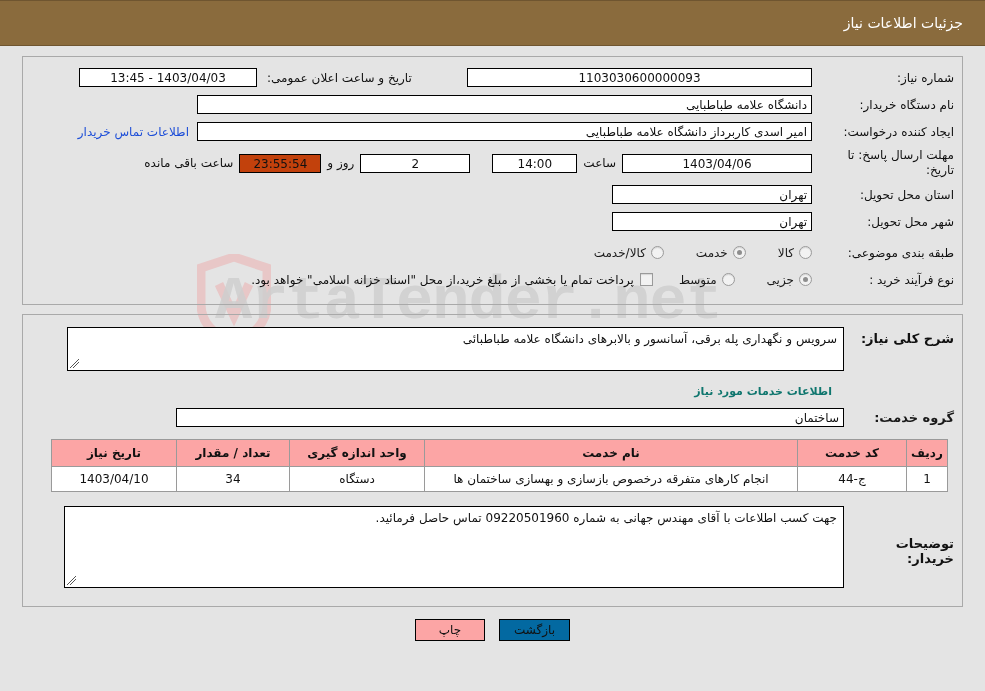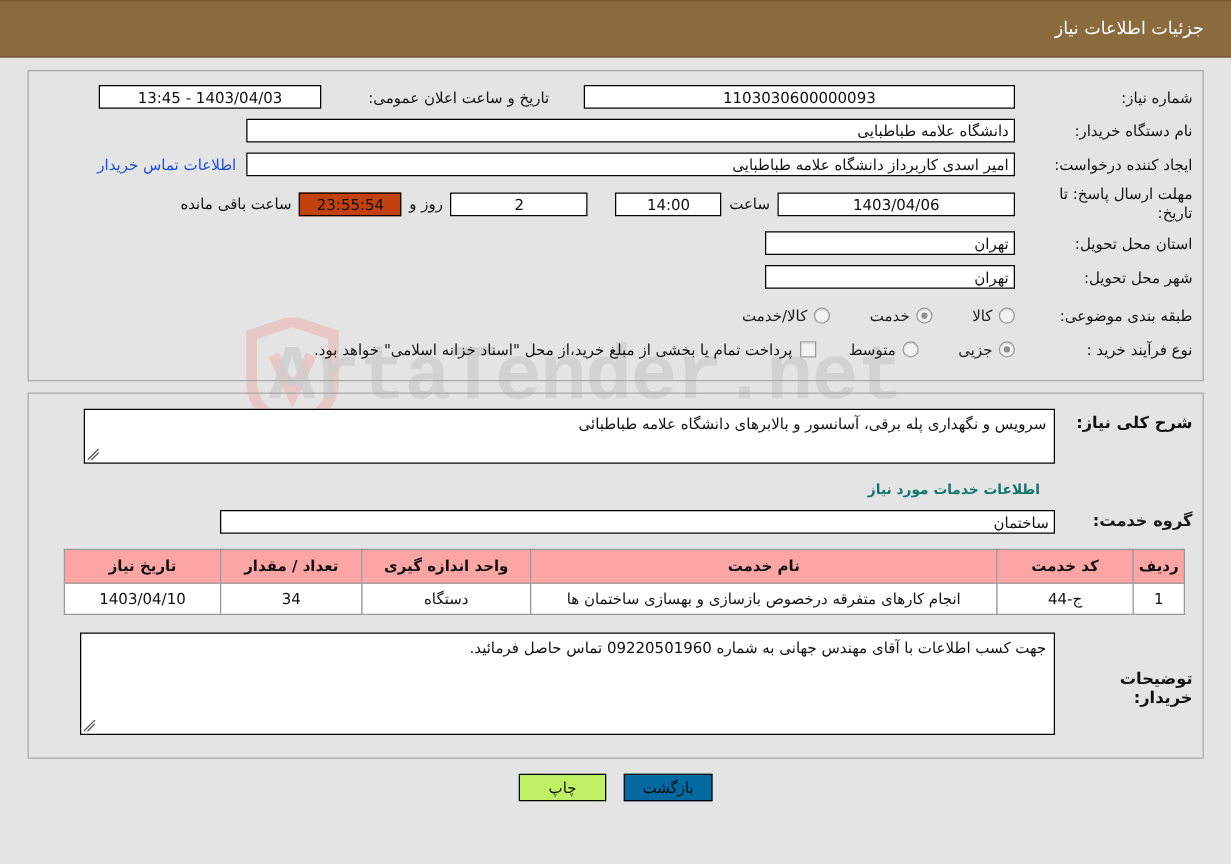--- a/index.html
+++ b/index.html
@@ -316,21 +316,21 @@
     height: 22px;
     min-width: 70px;
     padding: 0 14px;
     font-size: 12px;
     font-family: "DejaVu Sans", "Liberation Sans", sans-serif;
     color: #111;
     cursor: pointer;
     box-sizing: border-box;
     line-height: 20px;
   }
-  .btn-print  { background: #bef264; }
+  .btn-print  { background: #fca5a5; }
   .btn-back   { background: #0369a1; }
 </style>
 </head>
 <body>
 
 <div id="watermark">
   <svg class="wm-shield" viewBox="0 0 74 92">
     <path d="M37 3 L70 14 L70 50 Q70 76 37 89 Q4 76 4 50 L4 14 Z" fill="none" stroke="#e8c7c7" stroke-width="9"></path>
     <path d="M22 30 L37 62 L52 30" fill="none" stroke="#e8c7c7" stroke-width="9"></path>
   </svg>
@@ -339,21 +339,21 @@
 
 <div id="page-header">
   <span class="title">جزئیات اطلاعات نیاز</span>
 </div>
 
 <div class="panel" id="info-panel">
 
   <div class="row">
     <span class="lbl lbl-w">شماره نیاز:</span>
     <span class="fld fld-idlike center">1103030600000093</span>
-    <span class="lbl" style="width:210px;text-align:center;padding-left:10px;">تاریخ و ساعت اعلان عمومی:</span>
+    <span class="lbl" style="width:210px;text-align:left;padding-left:10px;">تاریخ و ساعت اعلان عمومی:</span>
     <span class="fld fld-announce center">1403/04/03 - 13:45</span>
   </div>
 
   <div class="row">
     <span class="lbl lbl-w">نام دستگاه خریدار:</span>
     <span class="fld fld-long">دانشگاه علامه طباطبایی</span>
   </div>
 
   <div class="row">
     <span class="lbl lbl-w">ایجاد کننده درخواست:</span>

